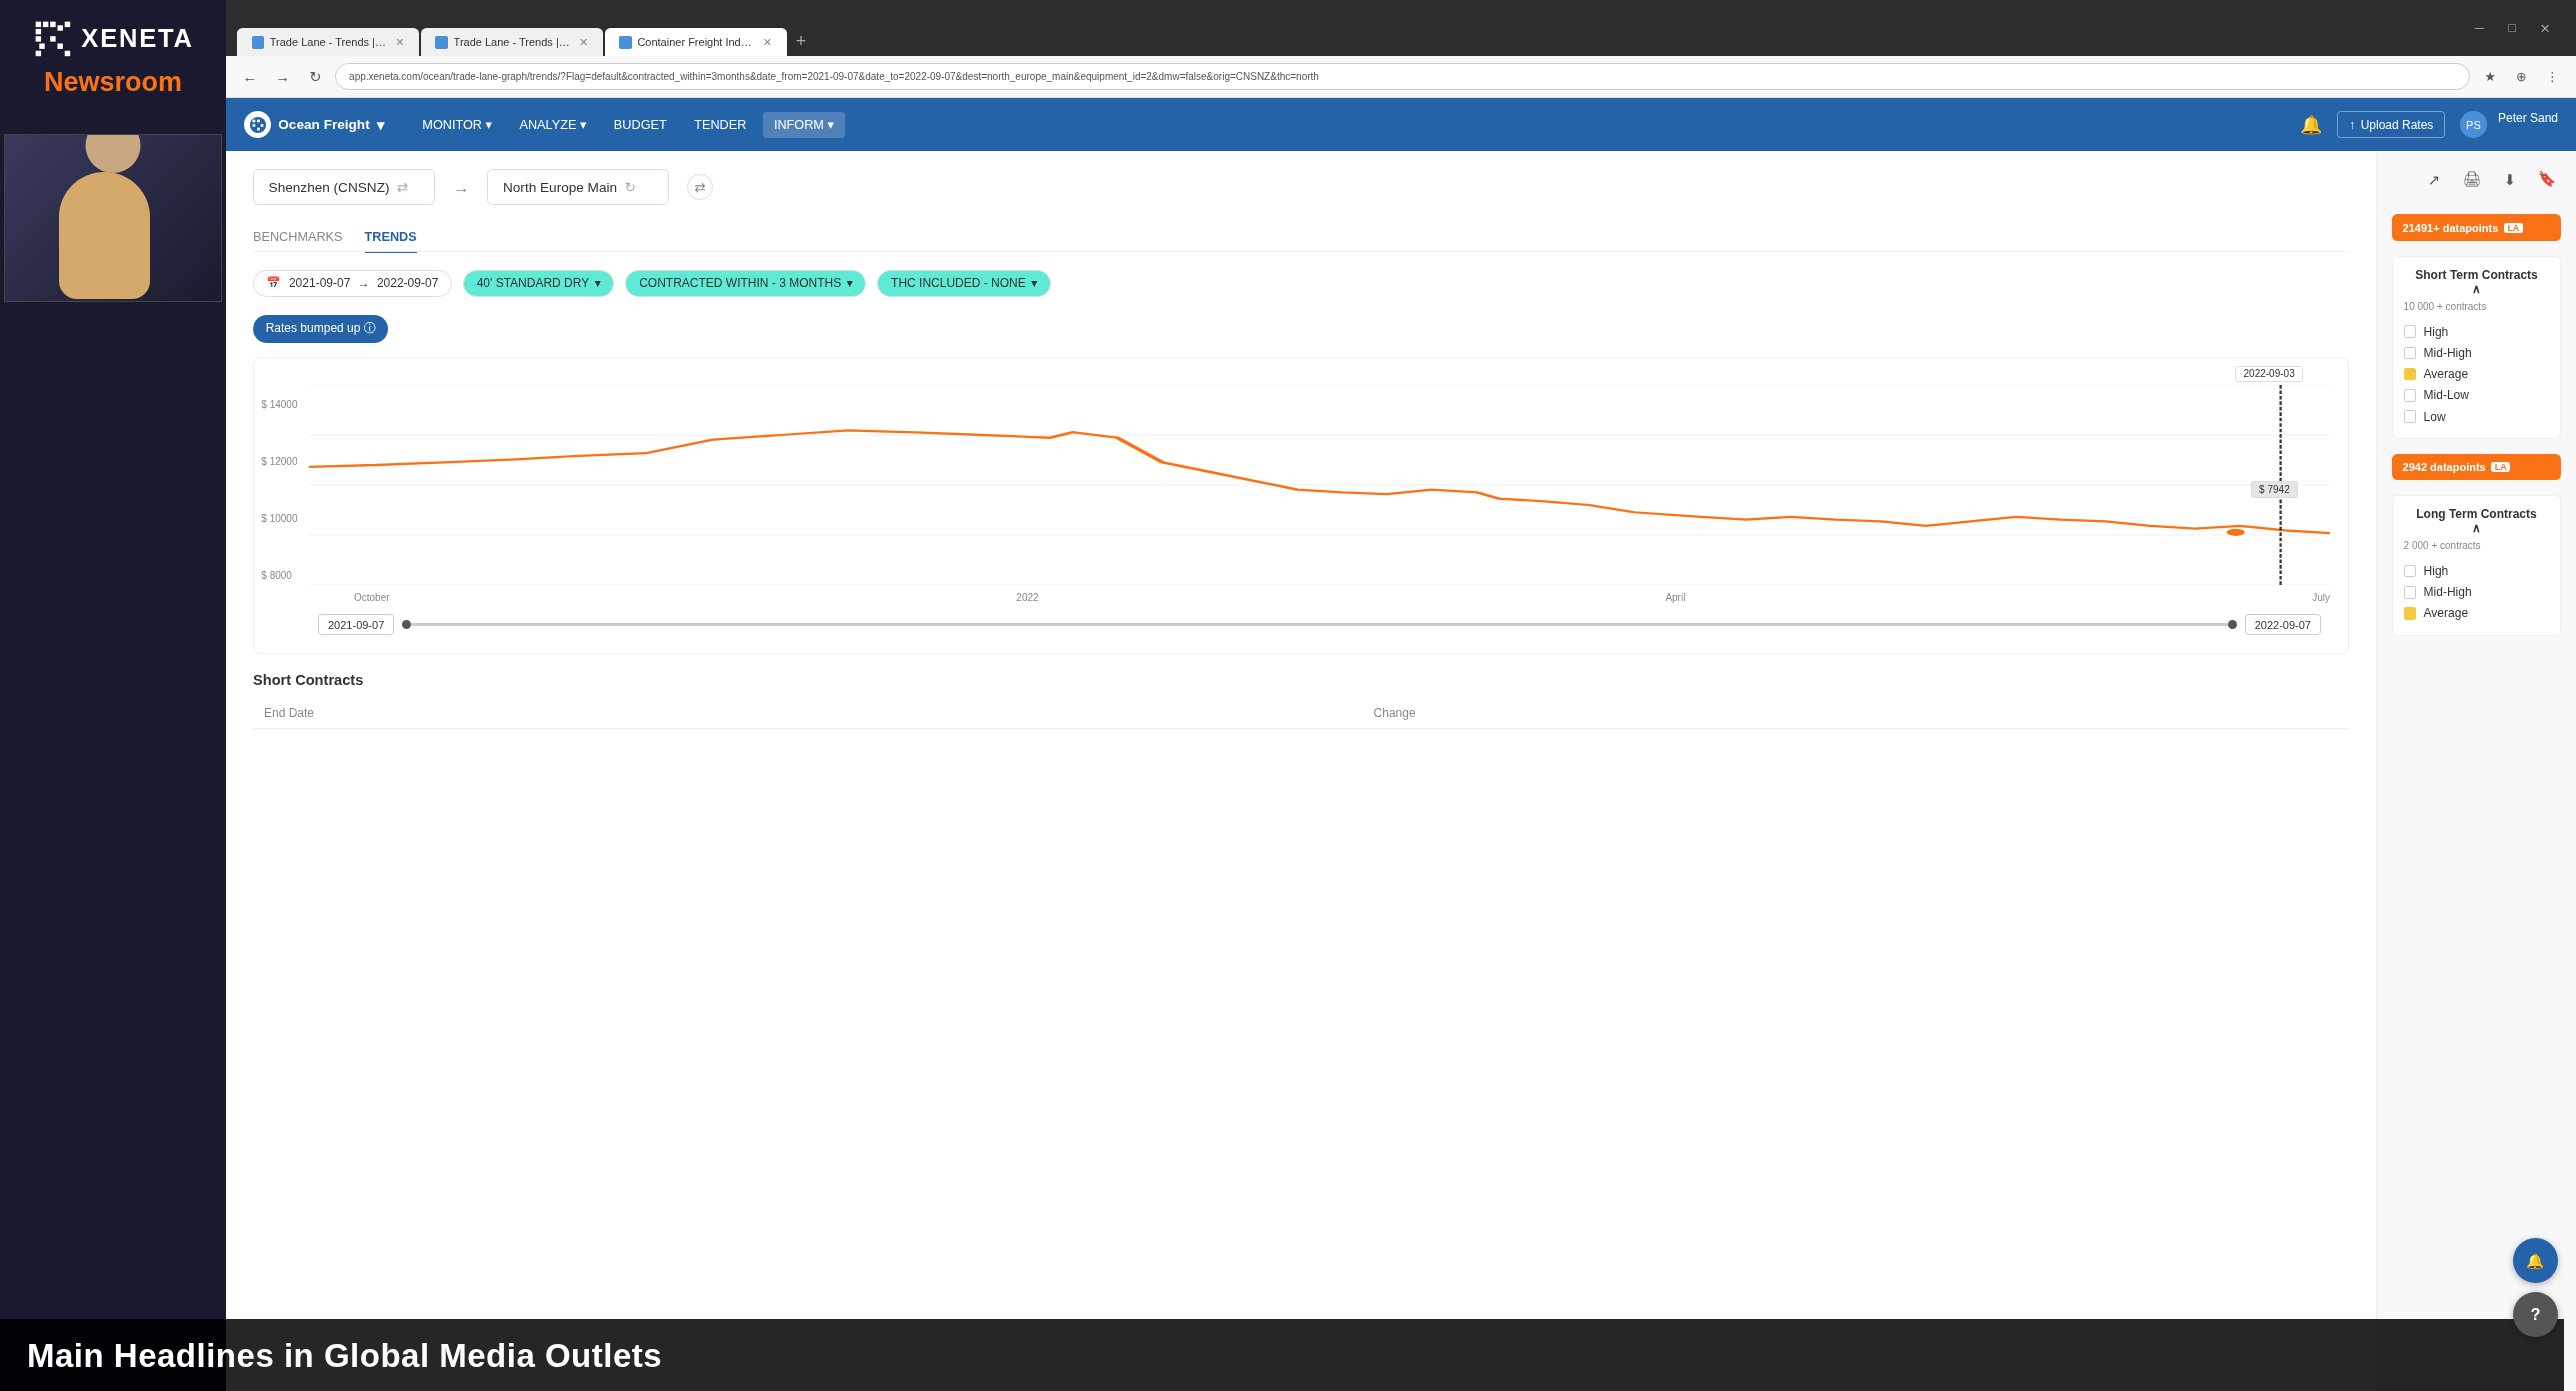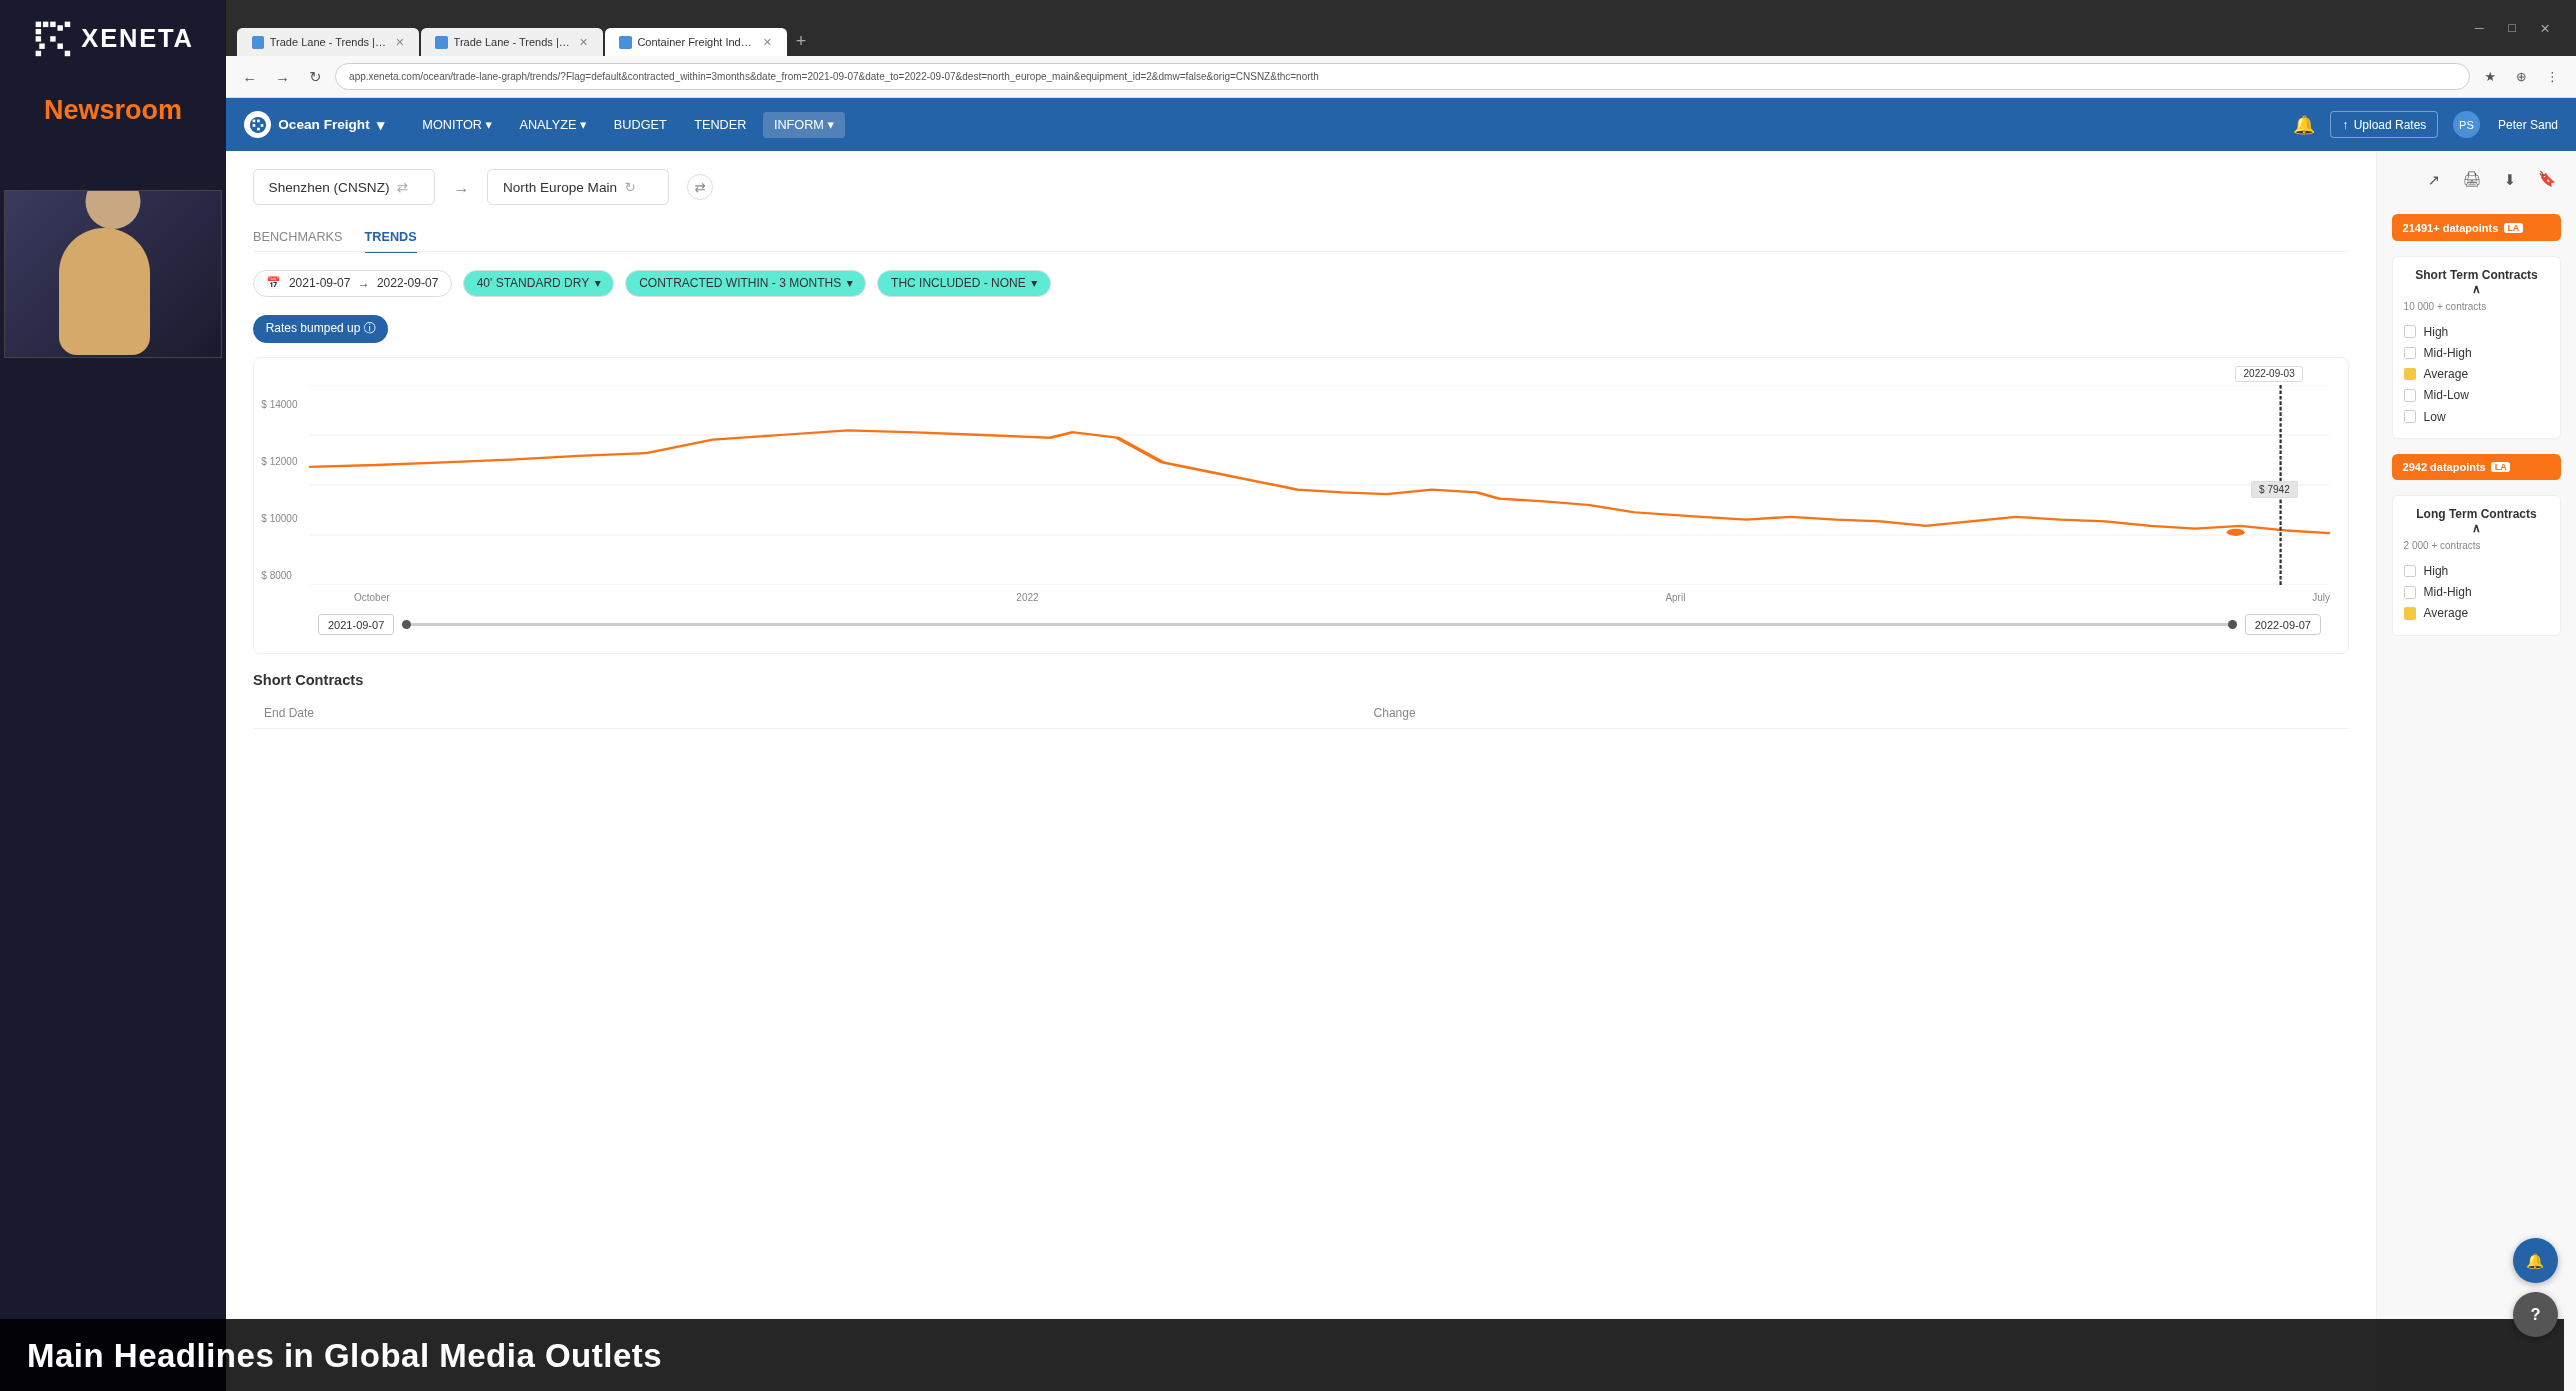--- a/index.html
+++ b/index.html
@@ -8,21 +8,20 @@
     
     .left-panel {
       position: absolute;
       left: 0; top: 0;
       width: 226px; height: 1392px;
       background: #1a1a2e;
       display: flex;
       flex-direction: column;
       align-items: center;
       z-index: 10;
-      gap: 28px;
     }
     .xeneta-logo {
       display: flex;
       align-items: center;
       padding: 18px 14.6px;
       gap: 9px;
     }
     .xeneta-logo-text {
       color: white;
       font-size: 25.5px;
@@ -255,22 +254,22 @@
       gap: 5.5px;
       color: white;
       font-size: 12px;
       cursor: pointer;
       padding: 5.5px 11px;
       border-radius: 3.6px;
       border: 0.9px solid rgba(255,255,255,0.4);
     }
     .nav-user {
       display: flex;
-      align-items: center;
-      gap: 18px;
+      align-items: flex-start;
+      gap: 11px;
       color: white;
       font-size: 12px;
       cursor: pointer;
     }
     .nav-avatar {
       width: 27px; height: 27px;
       background: #4a90d9;
       border-radius: 50%;
       display: flex;
       align-items: center;

